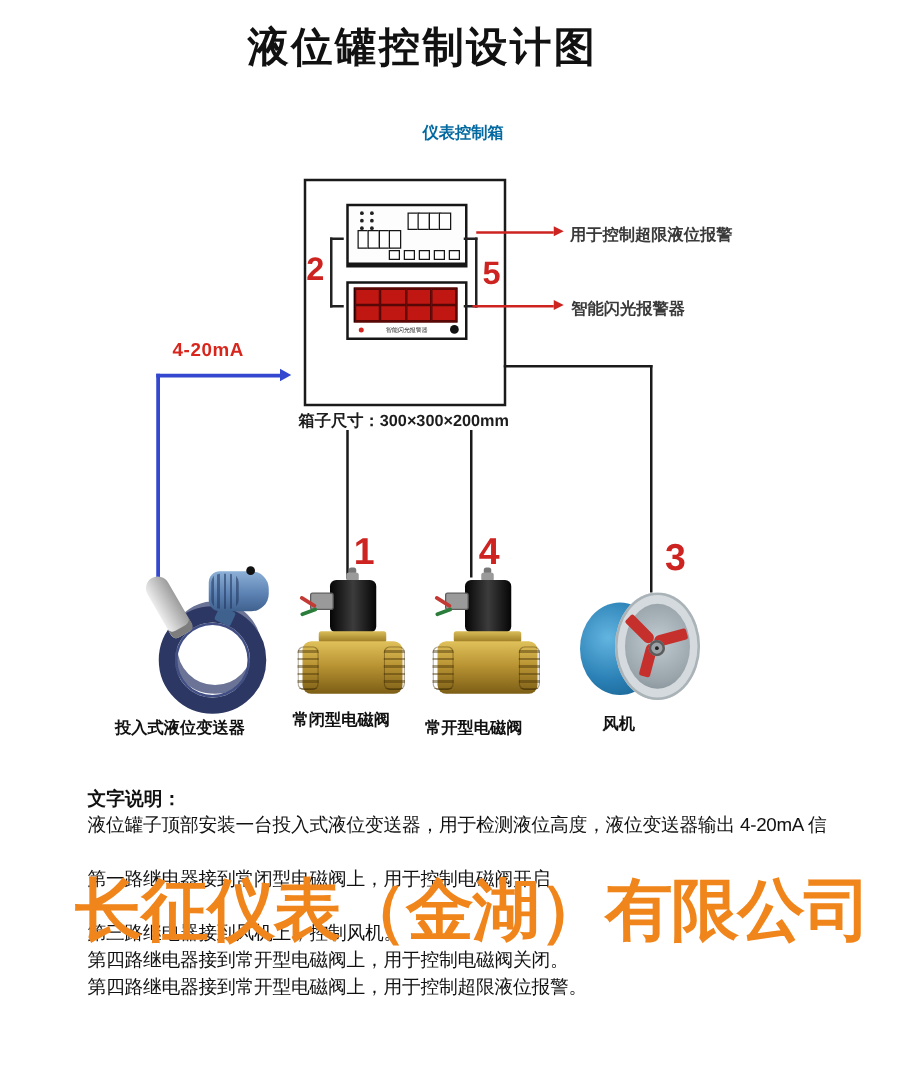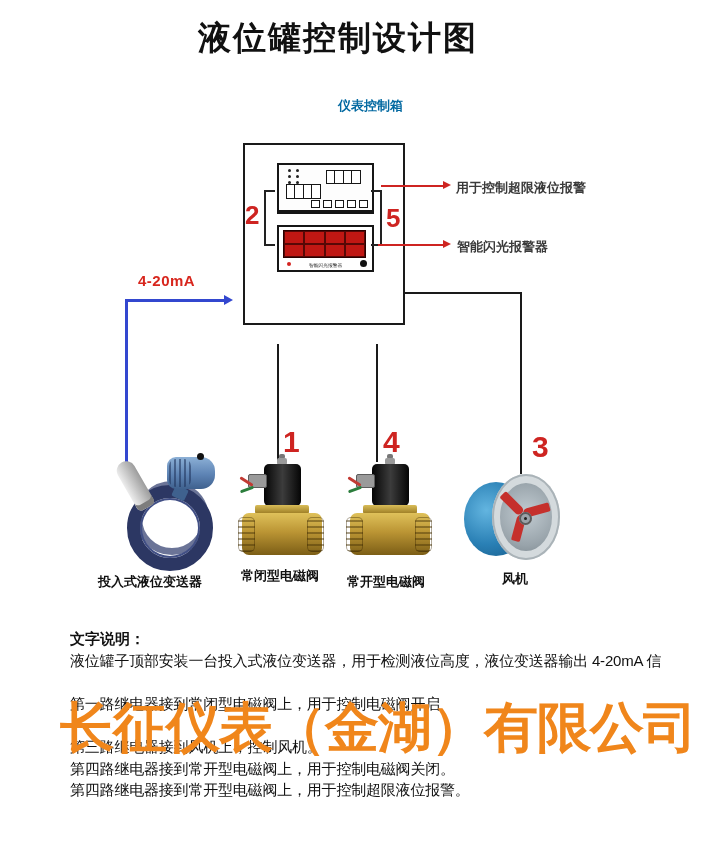--- a/index.html
+++ b/index.html
@@ -10,21 +10,21 @@
   .abs{position:absolute;}
   
   .page-title{left:0;top:16px;width:676px;text-align:center;font-size:33px;font-weight:bold;letter-spacing:2px;color:#111;}
   .box-caption{left:243px;top:97px;width:160px;text-align:right;font-size:13px;font-weight:bold;color:#0369a1;}
   .dim-note{left:238px;top:328px;width:170px;text-align:center;font-size:13px;font-weight:bold;color:#1c1c1c;}
   .pointer-label{font-size:13px;font-weight:bold;color:#3a3a3a;white-space:nowrap;}
   .signal-label{left:138px;top:272px;font-size:15px;font-weight:bold;color:#d8261d;letter-spacing:0.5px;}
   .relay-num{font-weight:bold;color:#ce2421;}
   .num-small{font-size:26px;}
   .num-big{font-size:30px;}
-  .dev-label{font-size:13px;font-weight:bold;color:#111;text-align:center;white-space:nowrap;}
+  .dev-label{font-size:13px;font-weight:bold;color:#111;white-space:nowrap;}
   .notes-heading{left:70px;top:630px;font-size:15px;font-weight:bold;color:#111;}
   .note-line{left:70px;width:640px;font-size:15px;line-height:21.5px;color:#111;letter-spacing:-0.2px;white-space:nowrap;}
   .notes-footer{left:70px;top:822px;font-size:14.5px;color:#111;white-space:nowrap;}
   .watermark{left:60px;top:692px;font-size:54px;font-weight:bold;color:#f0861b;white-space:nowrap;letter-spacing:-1px;z-index:50;}
   
   .hline{background:#1a1a1a;height:2px;}
   .vline{background:#1a1a1a;width:2px;}
   .red-line{background:#ce2421;height:2px;}
   .red-head{width:0;height:0;border-left:8px solid #ce2421;border-top:4.5px solid transparent;border-bottom:4.5px solid transparent;}
   .blue-line{background:#3347cf;}
@@ -137,20 +137,21 @@
   <div class="abs relay-num num-small" style="left:386px;top:203px">5</div>
 
   <div class="abs red-line" style="left:381px;top:185px;width:62px"></div>
   <div class="abs red-head" style="left:443px;top:181px"></div>
   <div class="abs pointer-label" style="left:456px;top:179px">用于控制超限液位报警</div>
 
   <div class="abs red-line" style="left:378px;top:244px;width:65px"></div>
   <div class="abs red-head" style="left:443px;top:240px"></div>
   <div class="abs pointer-label" style="left:457px;top:238px">智能闪光报警器</div>
 
+  <div class="abs dim-note">箱子尺寸：300×300×200mm</div>
 
   <div class="abs signal-label">4-20mA</div>
   <div class="abs blue-line" style="left:125px;top:299px;width:100px;height:2.5px"></div>
   <div class="abs blue-head" style="left:224px;top:295px"></div>
   <div class="abs blue-line" style="left:125px;top:299px;width:2.5px;height:174px"></div>
 
   <div class="abs vline" style="left:277px;top:344px;height:119px"></div>
   <div class="abs vline" style="left:376px;top:344px;height:118px"></div>
   <div class="abs hline" style="left:403px;top:292px;width:119px"></div>
   <div class="abs vline" style="left:520px;top:292px;height:182px"></div>

